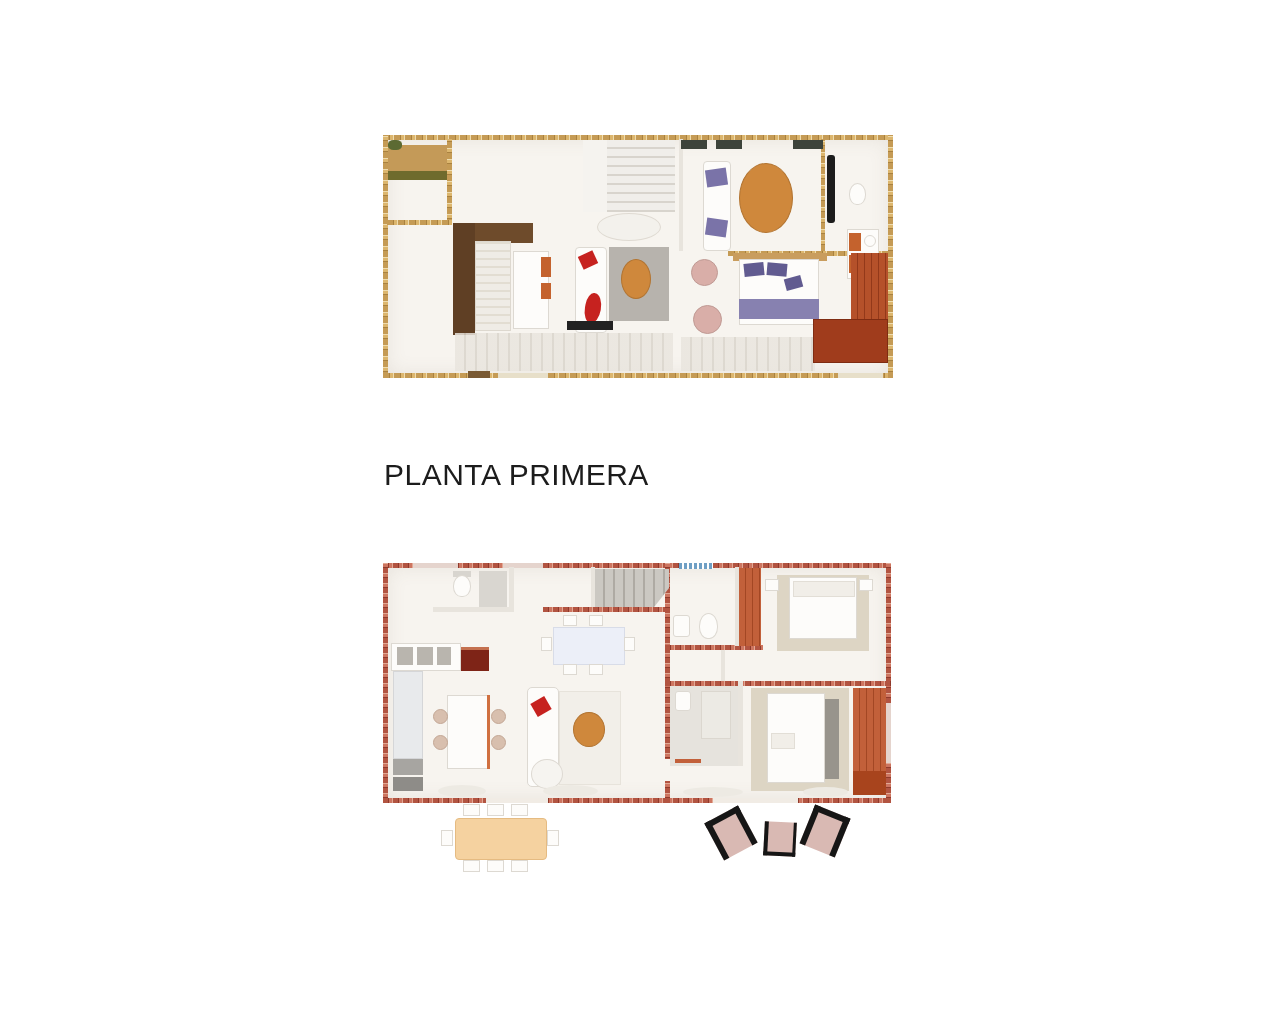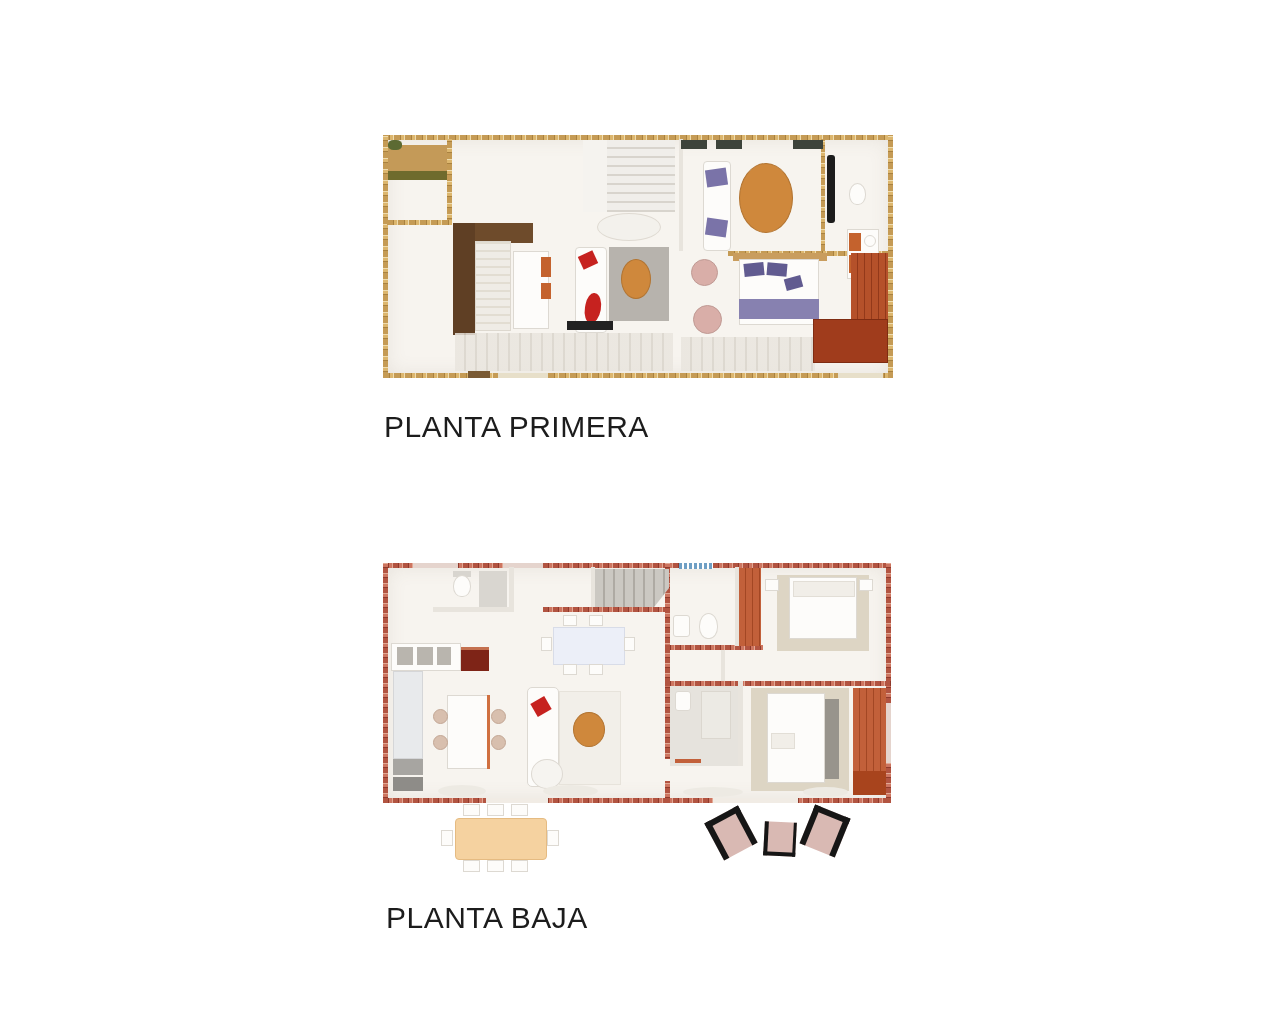--- a/index.html
+++ b/index.html
@@ -15,21 +15,21 @@
   .wr.v{background:repeating-linear-gradient(0deg,var(--wall-red) 0 5px,var(--wall-red-dark) 5px 6px,var(--wall-red-light) 6px 9px,#e2a894 9px 10px);}
   .ww{background:#e8e4dd;}
   .wf{background:#fdfcfa;border:1px solid #ddd9d2;box-sizing:border-box;}
   .round{border-radius:50%;}
   .deck{background:repeating-linear-gradient(90deg,#e9e5de 0 9px,#d9d4cb 9px 11px);opacity:.85;}
   .stairs1{background:repeating-linear-gradient(180deg,#f0eeea 0 7px,#d8d4cd 7px 9px);}
   .stairs2{background:repeating-linear-gradient(90deg,#cbc8c2 0 8px,#aeaaa3 8px 10px);
            clip-path:polygon(0 0,100% 0,100% 50%,80% 100%,0 100%);}
   .wardstripe{background:repeating-linear-gradient(90deg,var(--wardrobe-red) 0 6px,var(--wardrobe-red-dark) 6px 7px);}
   .wardstripe2{background:repeating-linear-gradient(90deg,var(--wardrobe-orange) 0 6px,#a34724 6px 7px);}
-  .caption{position:absolute;color:var(--caption,#1c1c1c);font-size:30px;letter-spacing:.5px;}
+  .caption{position:absolute;color:var(--caption,#1c1c1c);font-size:30px;letter-spacing:.5px;margin-top:48px;}
   .bluewin{background:repeating-linear-gradient(90deg,var(--window-blue) 0 3px,#ffffff 3px 5px);}
 </style>
 </head>
 <body>
 
 <div class="canvas">
 
   <div class="plan" id="plan1" style="left:383px;top:135px;width:510px;height:243px;">
 
     <div class="a wg" style="left:0;top:0;width:510px;height:5px;"></div>
@@ -200,15 +200,14 @@
   <div class="a wf" style="left:463px;top:860px;width:17px;height:12px;"></div>
   <div class="a wf" style="left:487px;top:860px;width:17px;height:12px;"></div>
   <div class="a wf" style="left:511px;top:860px;width:17px;height:12px;"></div>
   <div class="a wf" style="left:441px;top:830px;width:12px;height:16px;"></div>
   <div class="a wf" style="left:547px;top:830px;width:12px;height:16px;"></div>
 
   <div class="a" style="left:712px;top:812px;width:38px;height:42px;background:var(--outdoor-cushion);border:6px solid var(--frame-black);border-bottom:none;box-sizing:border-box;transform:rotate(-28deg);"></div>
   <div class="a" style="left:764px;top:822px;width:32px;height:34px;background:var(--outdoor-cushion);border-left:4px solid var(--frame-black);border-bottom:4px solid var(--frame-black);border-right:3px solid var(--frame-black);box-sizing:border-box;transform:rotate(3deg);"></div>
   <div class="a" style="left:806px;top:810px;width:38px;height:42px;background:var(--outdoor-cushion);border:6px solid var(--frame-black);border-bottom:none;box-sizing:border-box;transform:rotate(22deg);"></div>
 
-  <div class="caption" style="left:386px;top:901px;">PLANTA BAJA</div>
 
 </div>
 
 </body></html>

